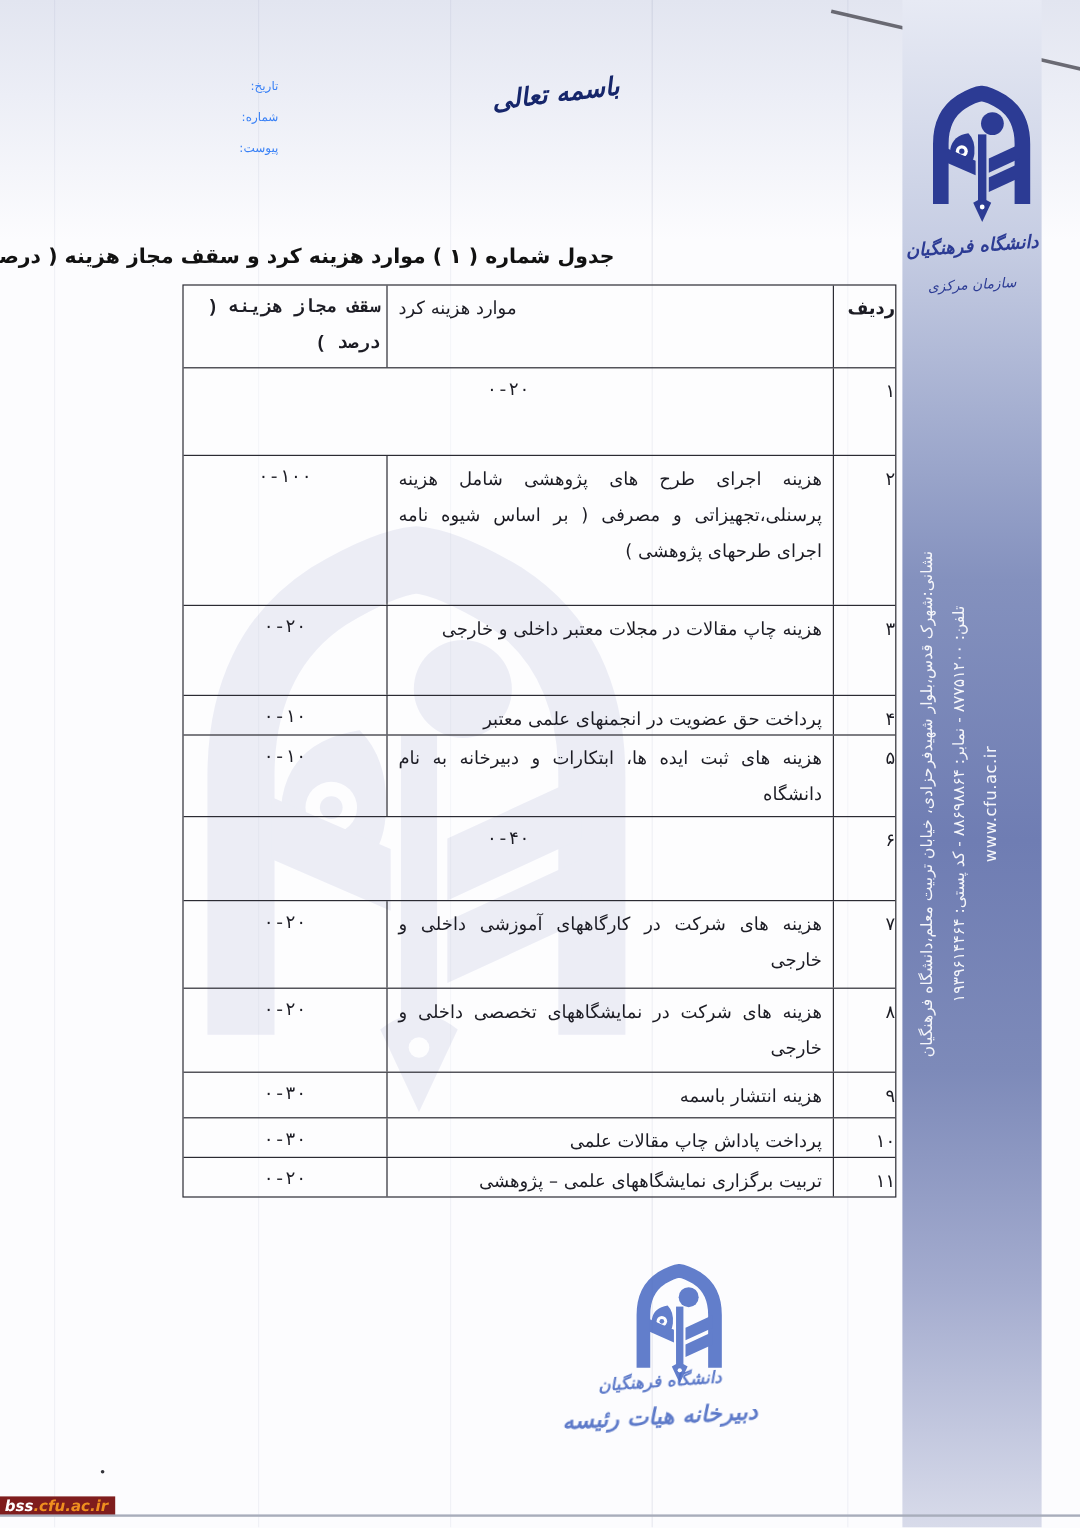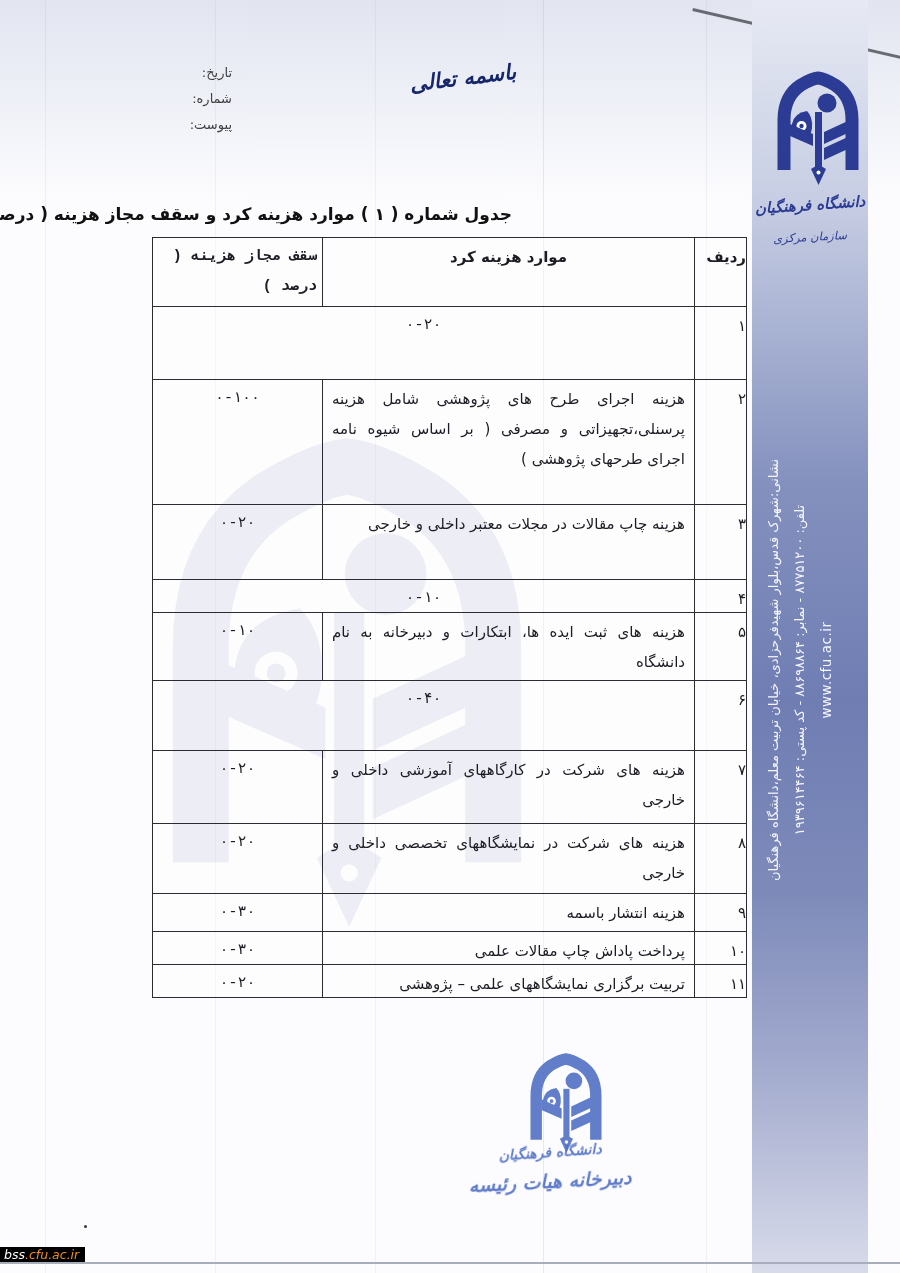--- a/index.html
+++ b/index.html
@@ -24,40 +24,40 @@
   
   .top-tint{position:absolute;left:0;top:0;width:900px;height:200px;
     background:linear-gradient(180deg,#e2e5f0 0%,#eceef6 40%,rgba(252,252,254,0) 100%);}
   .fold{position:absolute;top:0;width:1px;height:1273px;background:rgba(90,100,140,.07);}
   .scan-edge{position:absolute;left:693px;top:8px;width:218px;height:3px;background:#4a4a52;
     transform:rotate(13deg);transform-origin:left top;opacity:.8;}
   .bottom-line{position:absolute;left:0;top:1262px;width:900px;height:2px;background:#a8adbb;}
   .speck{position:absolute;left:84px;top:1225px;width:3px;height:3px;border-radius:50%;background:#33343a;}
   
   .meta{position:absolute;left:118px;top:64px;width:114px;direction:rtl;
-    font-size:13px;color:#404040;}
+    font-size:10px;color:#3b82f6;}
   .meta div{line-height:18px;margin-bottom:8px;}
   .besmellah{position:absolute;left:388px;top:66px;width:150px;text-align:center;
     direction:rtl;font-size:21px;font-weight:bold;font-style:italic;color:#16266b;
     transform:rotate(-7deg);}
   .doc-title{position:absolute;right:388px;top:201px;direction:rtl;white-space:nowrap;
     font-size:17px;font-weight:bold;color:#111;line-height:26px;}
   
   .tbl{position:absolute;left:152px;top:237px;width:595px;direction:rtl;
     border:1.6px solid var(--border);background:rgba(255,255,255,.35);
     font-size:15px;line-height:30px;}
   .row{display:flex;}
   .row + .row{border-top:1.6px solid var(--border);}
   .c{padding-top:4px;}
   .c-no{width:52px;border-left:1.6px solid var(--border);}
   .c-item{width:372px;border-left:1.6px solid var(--border);
     padding-right:9px;padding-left:9px;text-align:justify;}
   .c-cap{flex:1;text-align:center;direction:ltr;font-family:Liberation Mono, monospace;}
   .row.head .c-no{word-break:break-all;font-weight:600;}
-  .row.head .c-item{text-align:center;font-weight:700;}
+  .row.head .c-item{text-align:left;font-weight:400;}
   .row.head .c-cap{direction:rtl;text-align:right;padding-right:5px;font-weight:600;}
   
   .bar{position:absolute;left:752px;top:0;width:116px;height:1273px;
     background:linear-gradient(180deg,#e7eaf4 0%,#c6cde3 16%,#8491be 38%,#6f7db3 55%,
       #7d8ab9 70%,#a3abce 84%,#d8dbea 100%);}
   .bar-logo{position:absolute;left:768px;top:70px;color:var(--logo_navy);}
   .bar-org{position:absolute;left:754px;top:196px;width:112px;text-align:center;direction:rtl;
     font-size:15px;font-weight:bold;font-style:italic;color:var(--logo_navy);transform:rotate(-4deg);}
   .bar-suborg{position:absolute;left:754px;top:230px;width:112px;text-align:center;direction:rtl;
     font-size:11.5px;font-style:italic;color:var(--logo_navy);transform:rotate(-3deg);}
@@ -70,22 +70,22 @@
   .wm{position:absolute;left:132px;top:432px;color:var(--logo_navy);opacity:.12;}
   .stamp{position:absolute;left:522px;top:1052px;color:var(--stamp_blue);opacity:.88;filter:blur(.3px);}
   .stamp-org{position:absolute;left:468px;top:1144px;width:164px;text-align:center;direction:rtl;
     font-size:14px;font-weight:bold;font-style:italic;color:var(--stamp_blue);
     transform:rotate(-4deg);opacity:.9;filter:blur(.2px);}
   .stamp-office{position:absolute;left:442px;top:1170px;width:216px;text-align:center;direction:rtl;
     font-size:19px;font-weight:bold;font-style:italic;color:var(--stamp_blue);
     transform:rotate(-3deg);opacity:.9;filter:blur(.2px);}
   
   .site{position:absolute;left:0;top:1247px;height:16px;padding:0 6px 0 4px;
-    background:#000000;display:flex;align-items:flex-end;
-    font-size:12.5px;font-weight:normal;font-style:italic;line-height:16px;}
+    background:#7f1d1d;display:flex;align-items:flex-end;
+    font-size:12.5px;font-weight:bold;font-style:italic;line-height:16px;}
   .site .p1{color:#ffffff;}
   .site .p2{color:var(--site_orange);}
   svg.logo-svg{display:block;}
 </style>
 </head>
 <body>
 
 <svg width="0" height="0" style="position:absolute" aria-hidden="true">
   <symbol id="cfu-logo" viewBox="0 0 100 122">
     <path d="M16 100 V50 Q16 26 33 15 Q44 8.5 50 8 Q56 8.5 67 15 Q84 26 84 50 V100" fill="none" stroke="currentColor" stroke-width="13"></path>
@@ -142,20 +142,21 @@
     <div class="c c-item">هزینه اجرای طرح های پژوهشی شامل هزینه پرسنلی،تجهیزاتی و مصرفی ( بر اساس شیوه نامه اجرای طرحهای پژوهشی )</div>
     <div class="c c-cap">۰-۱۰۰</div>
   </div>
   <div class="row" style="height:75px">
     <div class="c c-no">۳</div>
     <div class="c c-item">هزینه چاپ مقالات در مجلات معتبر داخلی و خارجی</div>
     <div class="c c-cap">۰-۲۰</div>
   </div>
   <div class="row" style="height:33px">
     <div class="c c-no">۴</div>
+    <div class="c c-item">پرداخت حق عضویت در انجمنهای علمی معتبر</div>
     <div class="c c-cap">۰-۱۰</div>
   </div>
   <div class="row" style="height:68px">
     <div class="c c-no">۵</div>
     <div class="c c-item">هزینه های ثبت ایده ها، ابتکارات و دبیرخانه به نام دانشگاه</div>
     <div class="c c-cap">۰-۱۰</div>
   </div>
   <div class="row" style="height:70px">
     <div class="c c-no">۶</div>
     <div class="c c-cap">۰-۴۰</div>

